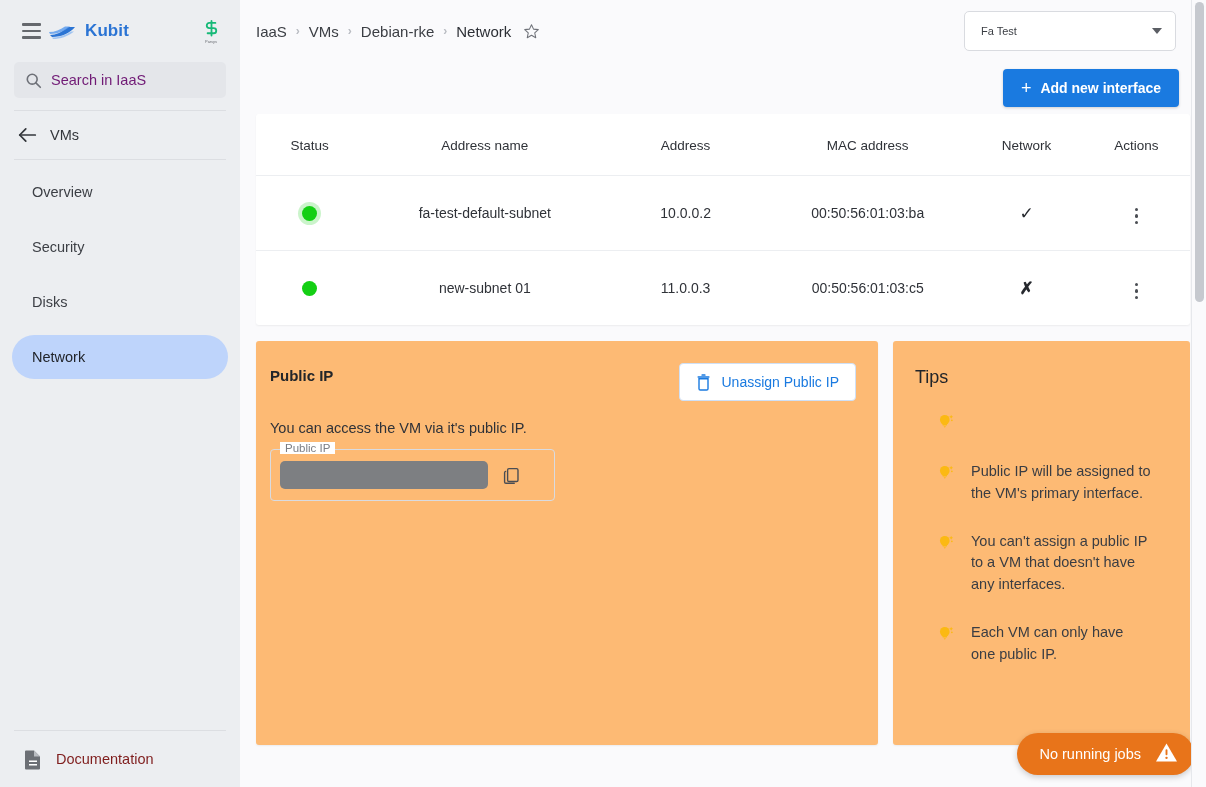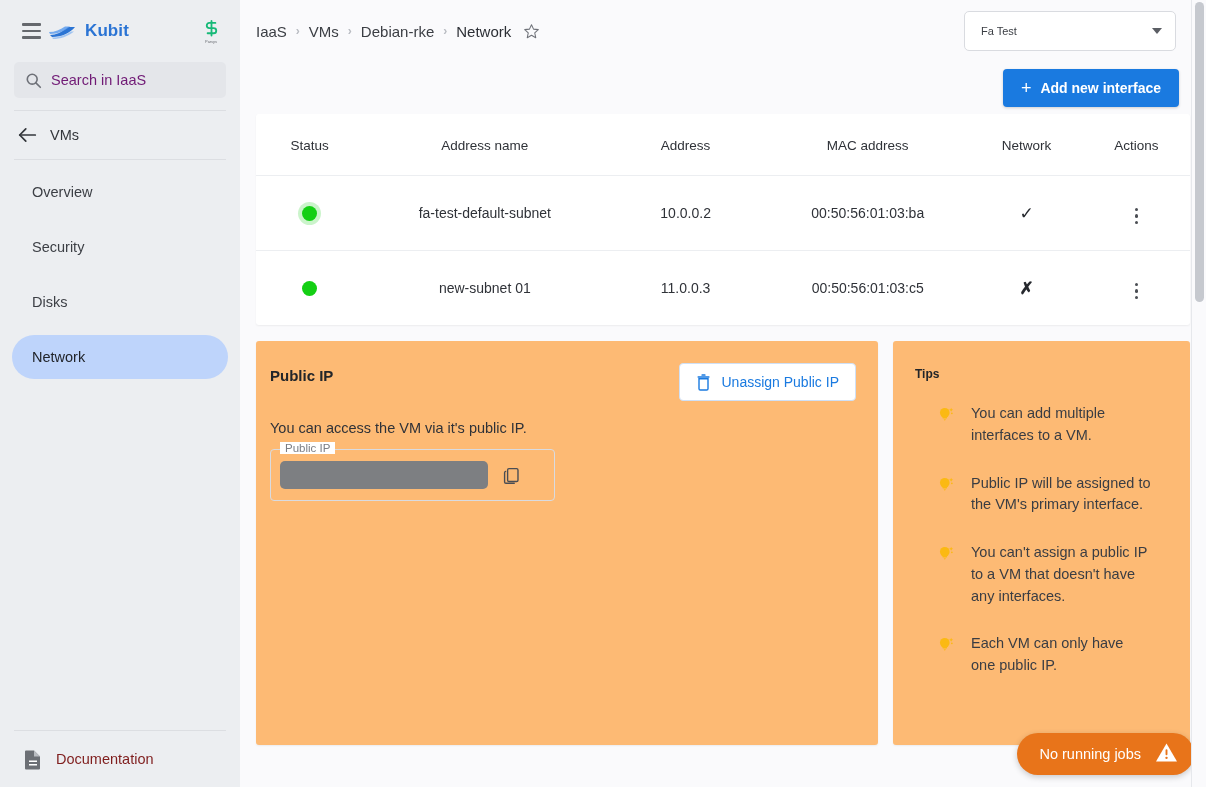--- a/index.html
+++ b/index.html
@@ -153,21 +153,21 @@
     border: 1px solid #d9dbe0; border-radius: 4px; position: relative;
     display: flex; align-items: center; padding: 0 9px 0 9px; gap: 8px;
   }
   .ip-legend {
     position: absolute; top: -8px; left: 9px; background: #fff; padding: 0 5px;
     font-size: 11.5px; color: #7b7e85;
   }
   .ip-mask { width: 208px; height: 28px; border-radius: 5px; background: #7d7f82; }
   .copy-btn { display: flex; align-items: center; justify-content: center; cursor: pointer; width: 30px; height: 30px; }
 
-  .tips-title { font-size: 12px; font-weight: bold; color: #222529; padding-top: 4px; padding-left: 8px; }
+  .tips-title { font-size: 18px; font-weight: normal; color: #222529; padding-top: 4px; padding-left: 8px; }
   .tip-list { margin-top: 22px; display: flex; flex-direction: column; gap: 26px; }
   .tip { display: flex; gap: 14px; padding-left: 30px; }
   .tip-ico { flex: 0 0 20px; padding-top: 2px; }
   .tip-txt { font-size: 14.5px; color: #3a3d43; line-height: 1.5; width: 180px; }
 
   
   .jobs-pill {
     position: absolute; right: 12px; bottom: 12px;
     height: 42px; background: #e8741a; border-radius: 21px;
     display: flex; align-items: center; gap: 14px; padding: 0 16px 0 22px;
@@ -394,21 +394,20 @@
             <div class="tip">
               <span class="tip-ico">
                 <svg width="19" height="19" viewBox="0 0 22 22">
                   <circle cx="9" cy="9" r="5.6" fill="#fbb913"></circle>
                   <rect x="6.2" y="14" width="5.6" height="1.7" rx=".8" fill="#fbb913"></rect>
                   <path d="M7.6 16.4 h2.8 l-1.4 1.7 z" fill="#fbb913"></path>
                   <path d="M16.4 3.3 l.7 1.6 1.6 .7 -1.6 .7 -.7 1.6 -.7 -1.6 -1.6 -.7 1.6 -.7 z" fill="#fbb913"></path>
                   <circle cx="17.2" cy="9.6" r="1" fill="#fbb913"></circle>
                 </svg>
               </span>
-              <span class="tip-txt">You can add multiple interfaces to a VM.</span>
             </div>
 
             <div class="tip">
               <span class="tip-ico">
                 <svg width="19" height="19" viewBox="0 0 22 22">
                   <circle cx="9" cy="9" r="5.6" fill="#fbb913"></circle>
                   <rect x="6.2" y="14" width="5.6" height="1.7" rx=".8" fill="#fbb913"></rect>
                   <path d="M7.6 16.4 h2.8 l-1.4 1.7 z" fill="#fbb913"></path>
                   <path d="M16.4 3.3 l.7 1.6 1.6 .7 -1.6 .7 -.7 1.6 -.7 -1.6 -1.6 -.7 1.6 -.7 z" fill="#fbb913"></path>
                   <circle cx="17.2" cy="9.6" r="1" fill="#fbb913"></circle>

